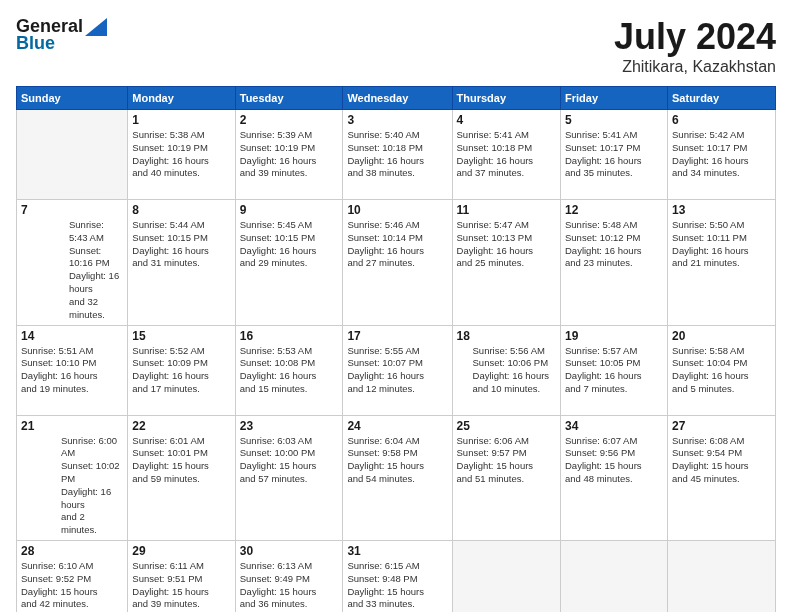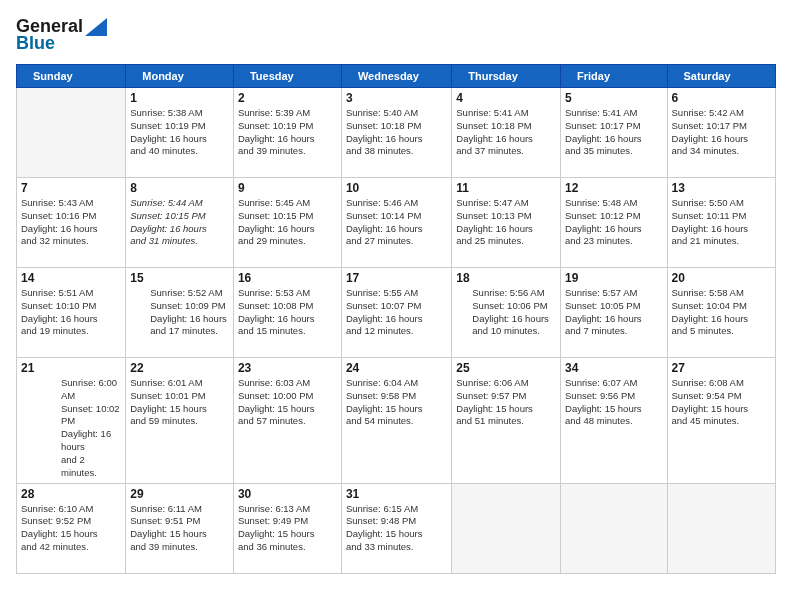--- a/index.html
+++ b/index.html
@@ -39,21 +39,21 @@
       color: #333;
     }
     .calendar {
       width: 100%;
       border-collapse: collapse;
       font-size: 10px;
     }
     .calendar thead tr th {
       background: #1565c0;
       color: #fff;
-      padding: 5px 16px;
+      padding: 5px 4px;
       text-align: left;
       font-size: 11px;
       font-weight: bold;
       border: 1px solid #0d47a1;
     }
     .calendar tbody tr td {
       border: 1px solid #ccc;
       padding: 3px 4px;
       vertical-align: top;
       width: 113px;
@@ -87,20 +87,24 @@
   <div class="header">
     <div class="logo">
       <div class="logo-row">
         <span style="font-size:18px;font-weight:bold;color:#1a1a1a;">General</span>
         <svg width="22" height="18" viewBox="0 0 22 18" style="margin-left:2px;">
           <polygon points="0,18 22,0 22,18" fill="#1565c0"></polygon>
         </svg>
       </div>
       <span style="font-size:18px;font-weight:bold;color:#0369a1;margin-top:-4px;">Blue</span>
     </div>
+    <div class="title-block">
+      <div class="main-title">July 2024</div>
+      <div class="subtitle">Zhitikara, Kazakhstan</div>
+    </div>
   </div>
 
   <table class="calendar">
     <thead>
       <tr>
       <th>Sunday</th>
           <th>Monday</th>
           <th>Tuesday</th>
           <th>Wednesday</th>
           <th>Thursday</th>
@@ -150,28 +154,28 @@
             <span class="day-number">6</span>
             <div class="day-info" style="white-space: pre-line;">Sunrise: 5:42 AM
 Sunset: 10:17 PM
 Daylight: 16 hours
 and 34 minutes.</div>
           </td>
         </tr>
         <tr>
           <td>
             <span class="day-number">7</span>
-            <div class="day-info" style="white-space: pre-line;">Sunrise: 5:43 AM
+            <div class="day-info" style="white-space: pre-line; margin-left: 48px;">Sunrise: 5:43 AM
 Sunset: 10:16 PM
 Daylight: 16 hours
 and 32 minutes.</div>
           </td>
           <td>
             <span class="day-number">8</span>
-            <div class="day-info" style="white-space: pre-line; font-style: italic;">Sunrise: 5:44 AM
+            <div class="day-info" style="white-space: pre-line;">Sunrise: 5:44 AM
 Sunset: 10:15 PM
 Daylight: 16 hours
 and 31 minutes.</div>
           </td>
           <td>
             <span class="day-number">9</span>
             <div class="day-info" style="white-space: pre-line;">Sunrise: 5:45 AM
 Sunset: 10:15 PM
 Daylight: 16 hours
 and 29 minutes.</div>
@@ -208,21 +212,21 @@
         <tr>
           <td>
             <span class="day-number">14</span>
             <div class="day-info" style="white-space: pre-line;">Sunrise: 5:51 AM
 Sunset: 10:10 PM
 Daylight: 16 hours
 and 19 minutes.</div>
           </td>
           <td>
             <span class="day-number">15</span>
-            <div class="day-info" style="white-space: pre-line; margin-left: 20px;">Sunrise: 5:52 AM
+            <div class="day-info" style="white-space: pre-line;">Sunrise: 5:52 AM
 Sunset: 10:09 PM
 Daylight: 16 hours
 and 17 minutes.</div>
           </td>
           <td>
             <span class="day-number">16</span>
             <div class="day-info" style="white-space: pre-line;">Sunrise: 5:53 AM
 Sunset: 10:08 PM
 Daylight: 16 hours
 and 15 minutes.</div>

